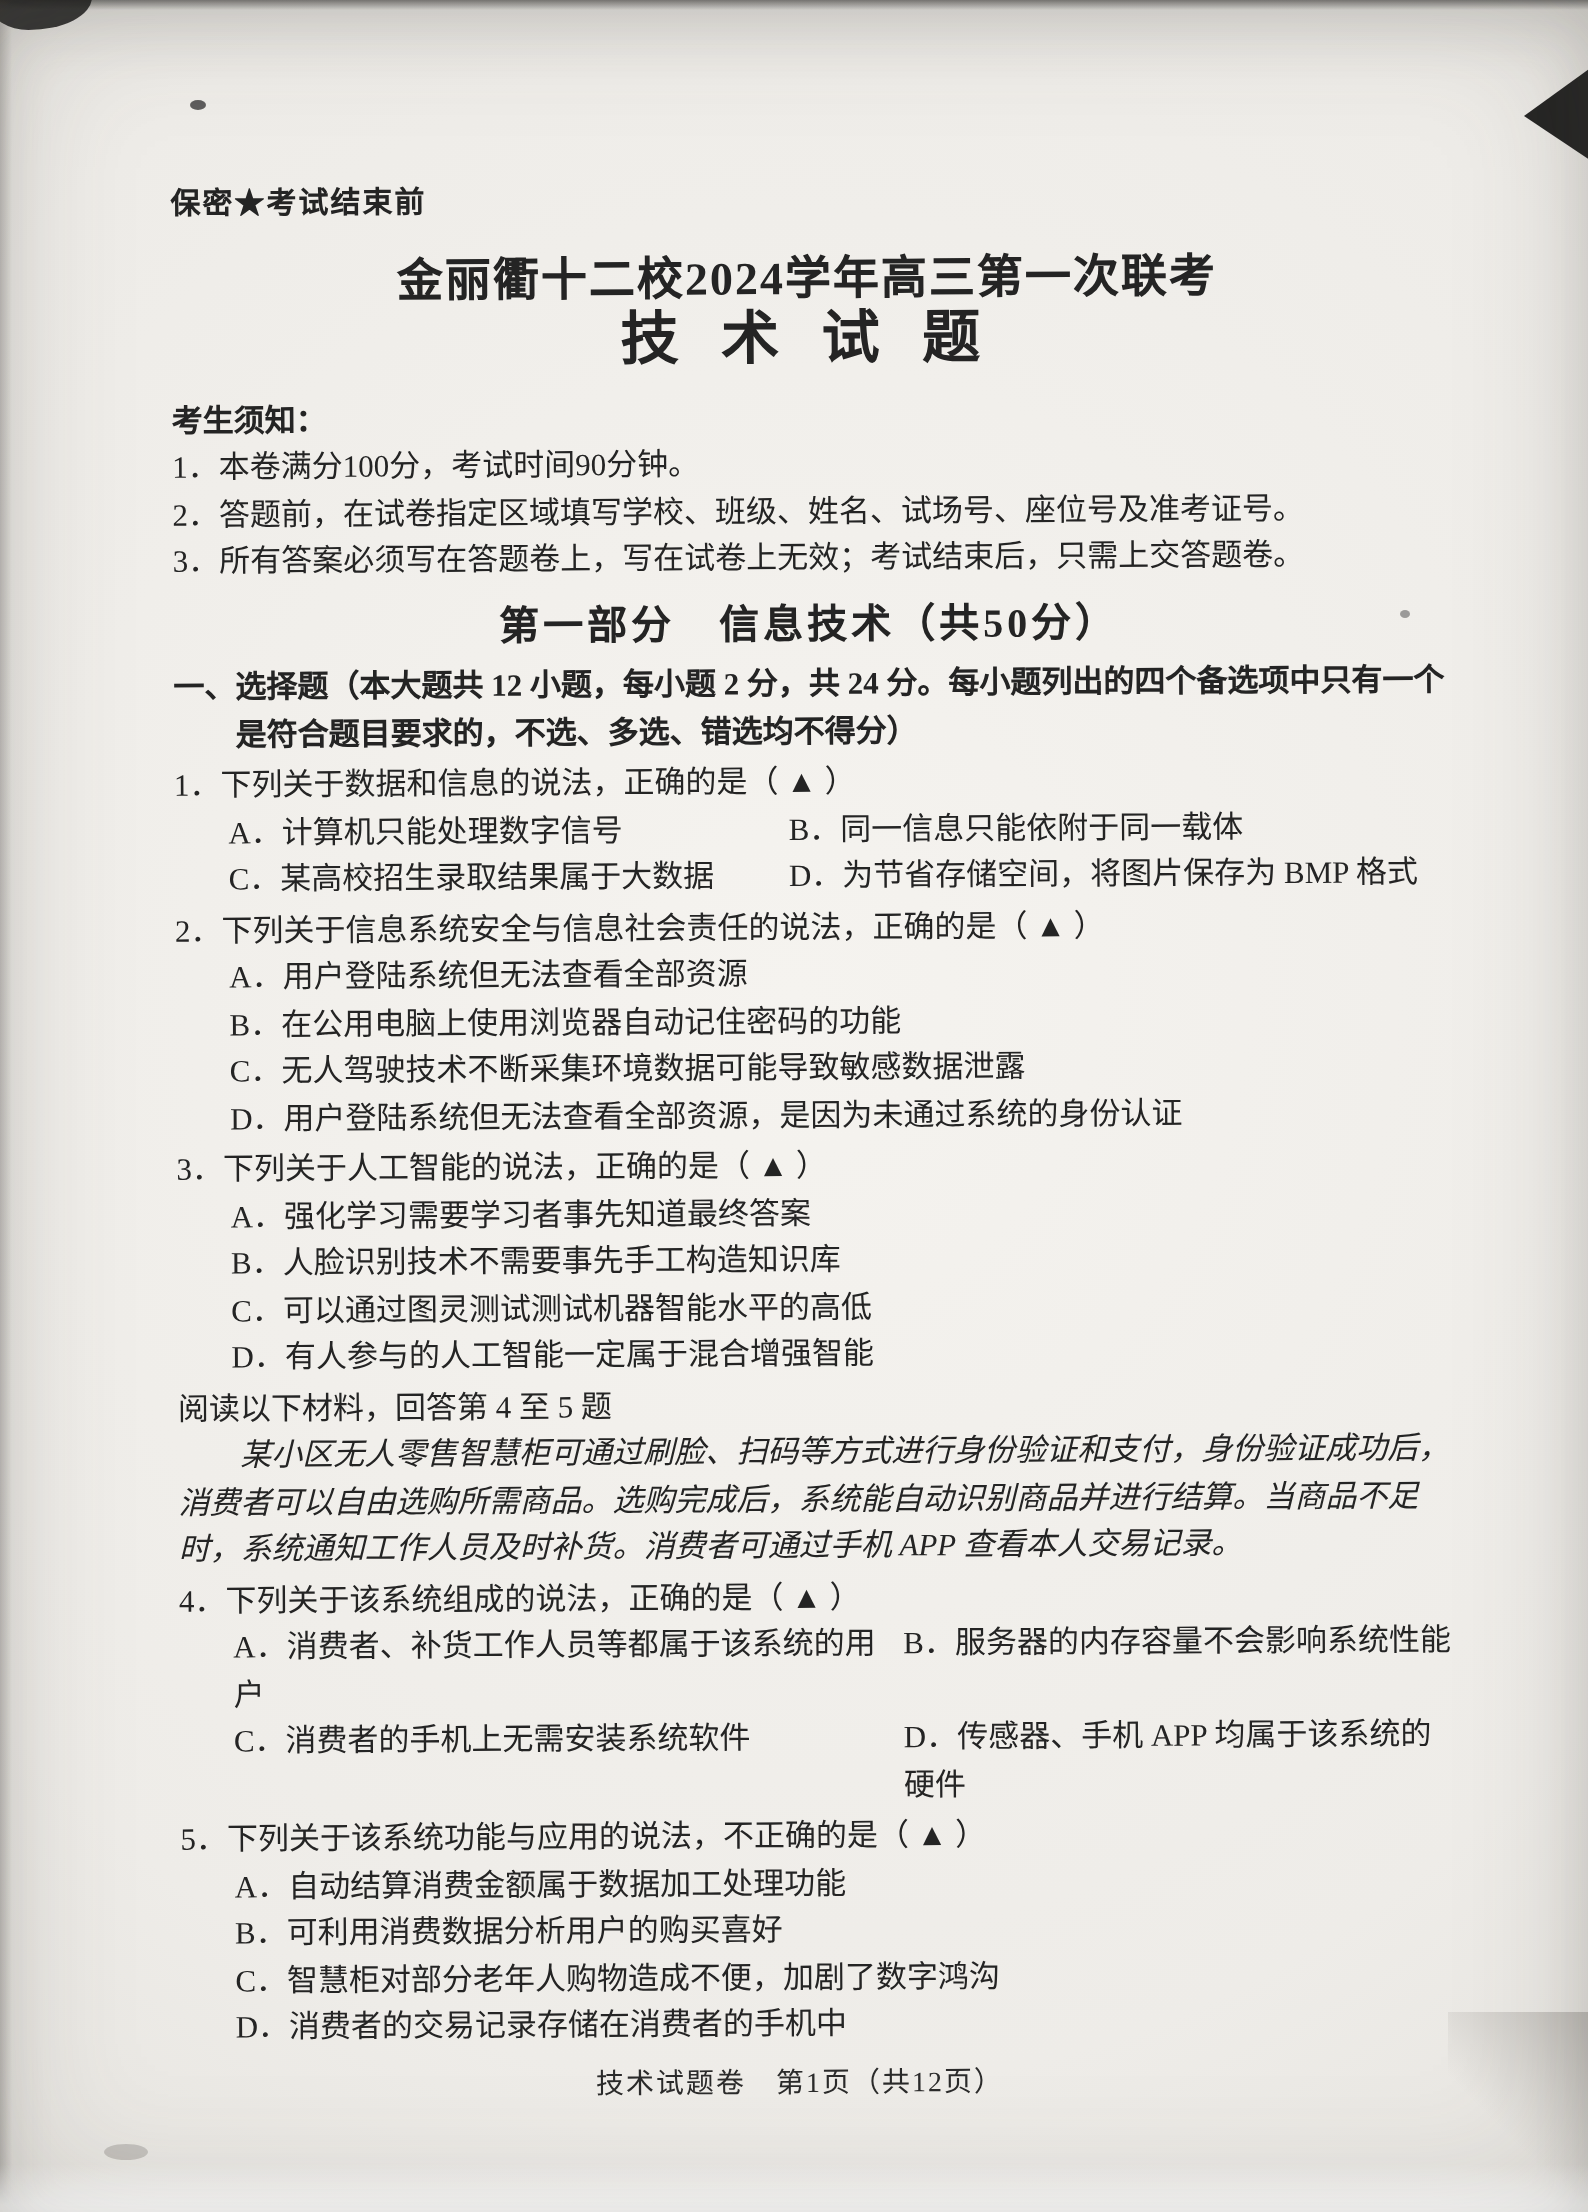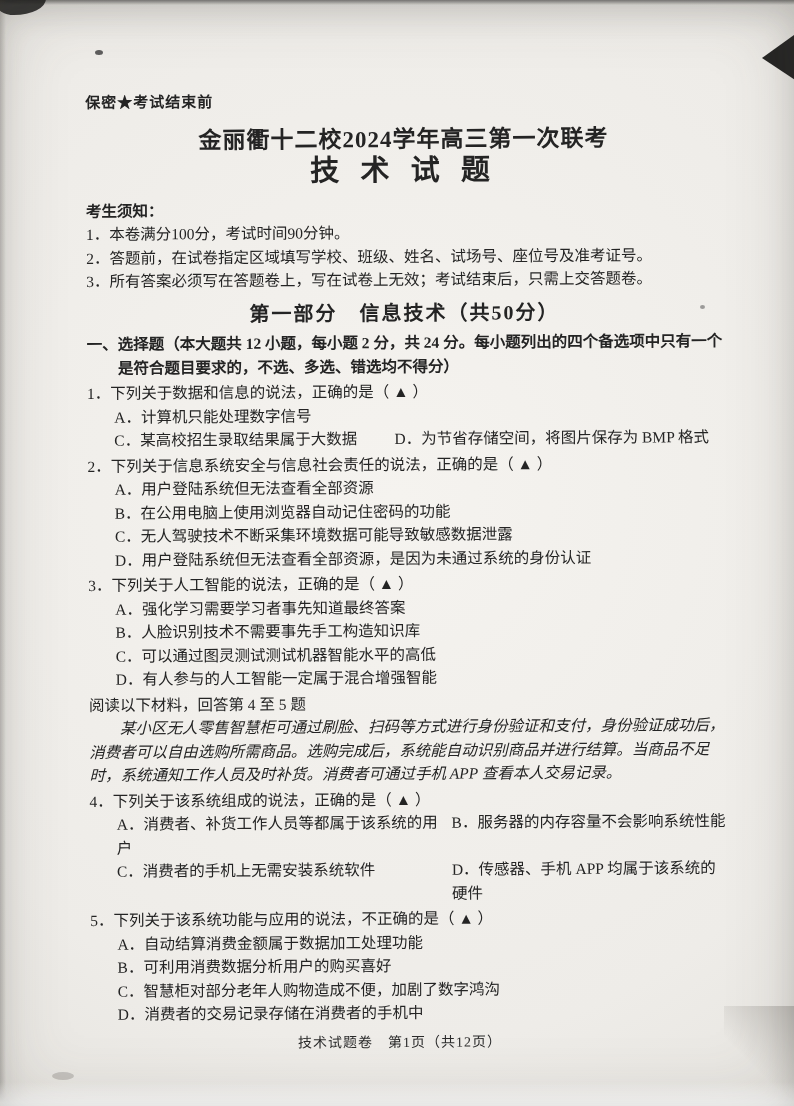--- a/index.html
+++ b/index.html
@@ -93,20 +93,21 @@
 
     <h3 class="part-title">第一部分　信息技术（共50分）</h3>
 
     <p class="section-intro">一、选择题（本大题共 12 小题，每小题 2 分，共 24 分。每小题列出的四个备选项中只有一个是符合题目要求的，不选、多选、错选均不得分）</p>
 
     <section class="question">
       <p class="stem">1．下列关于数据和信息的说法，正确的是（ ▲ ）</p>
       <div class="opts">
         <div class="opt-row cols2">
           <span class="opt">A．计算机只能处理数字信号</span>
+          <span class="opt">B．同一信息只能依附于同一载体</span>
         </div>
         <div class="opt-row cols2">
           <span class="opt">C．某高校招生录取结果属于大数据</span>
           <span class="opt">D．为节省存储空间，将图片保存为 BMP 格式</span>
         </div>
       </div>
     </section>
 
     <section class="question">
       <p class="stem">2．下列关于信息系统安全与信息社会责任的说法，正确的是（ ▲ ）</p>

